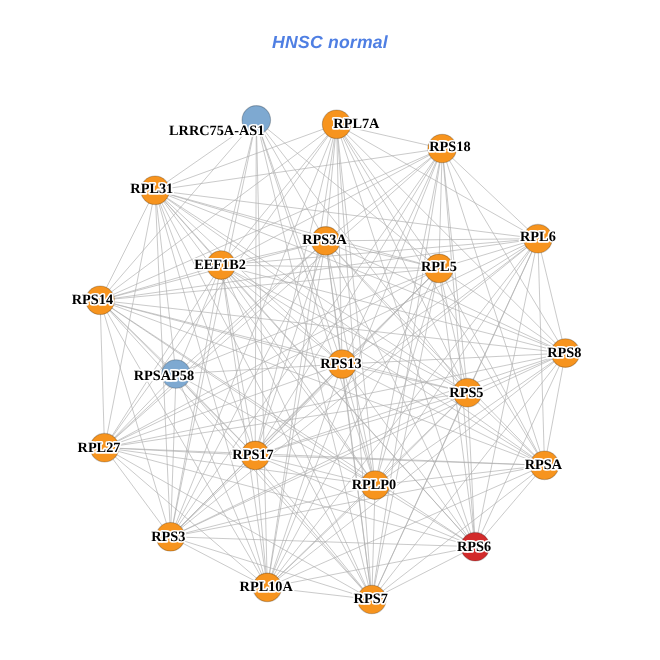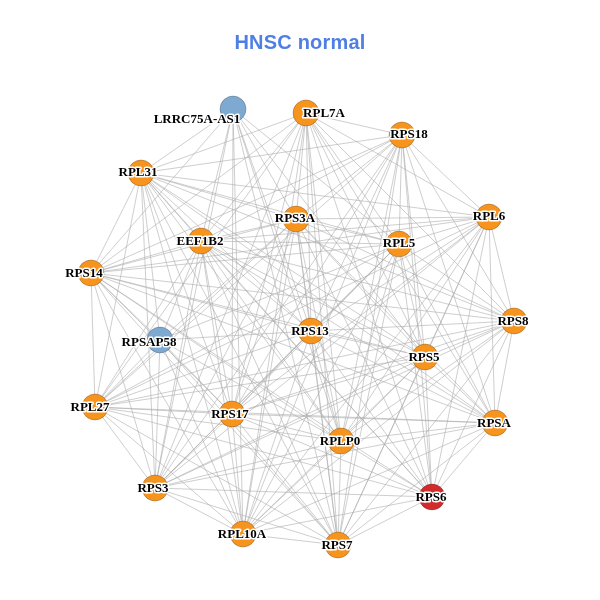--- a/index.html
+++ b/index.html
@@ -16,22 +16,23 @@
     overflow: hidden;
   }
   .chart-title {
     position: absolute;
     top: 31px;
     left: 0;
     right: 0;
     text-align: center;
     font-family: "Liberation Sans", sans-serif;
     font-weight: bold;
-    font-size: 20px;
+    font-size: 16px;
     letter-spacing: 0.2px;
+    font-style: italic;
   }
   svg.network {
     position: absolute;
     top: 0;
     left: 0;
   }
   .node-label {
     font-family: "Liberation Serif", serif;
     font-weight: bold;
     font-size: 13px;

